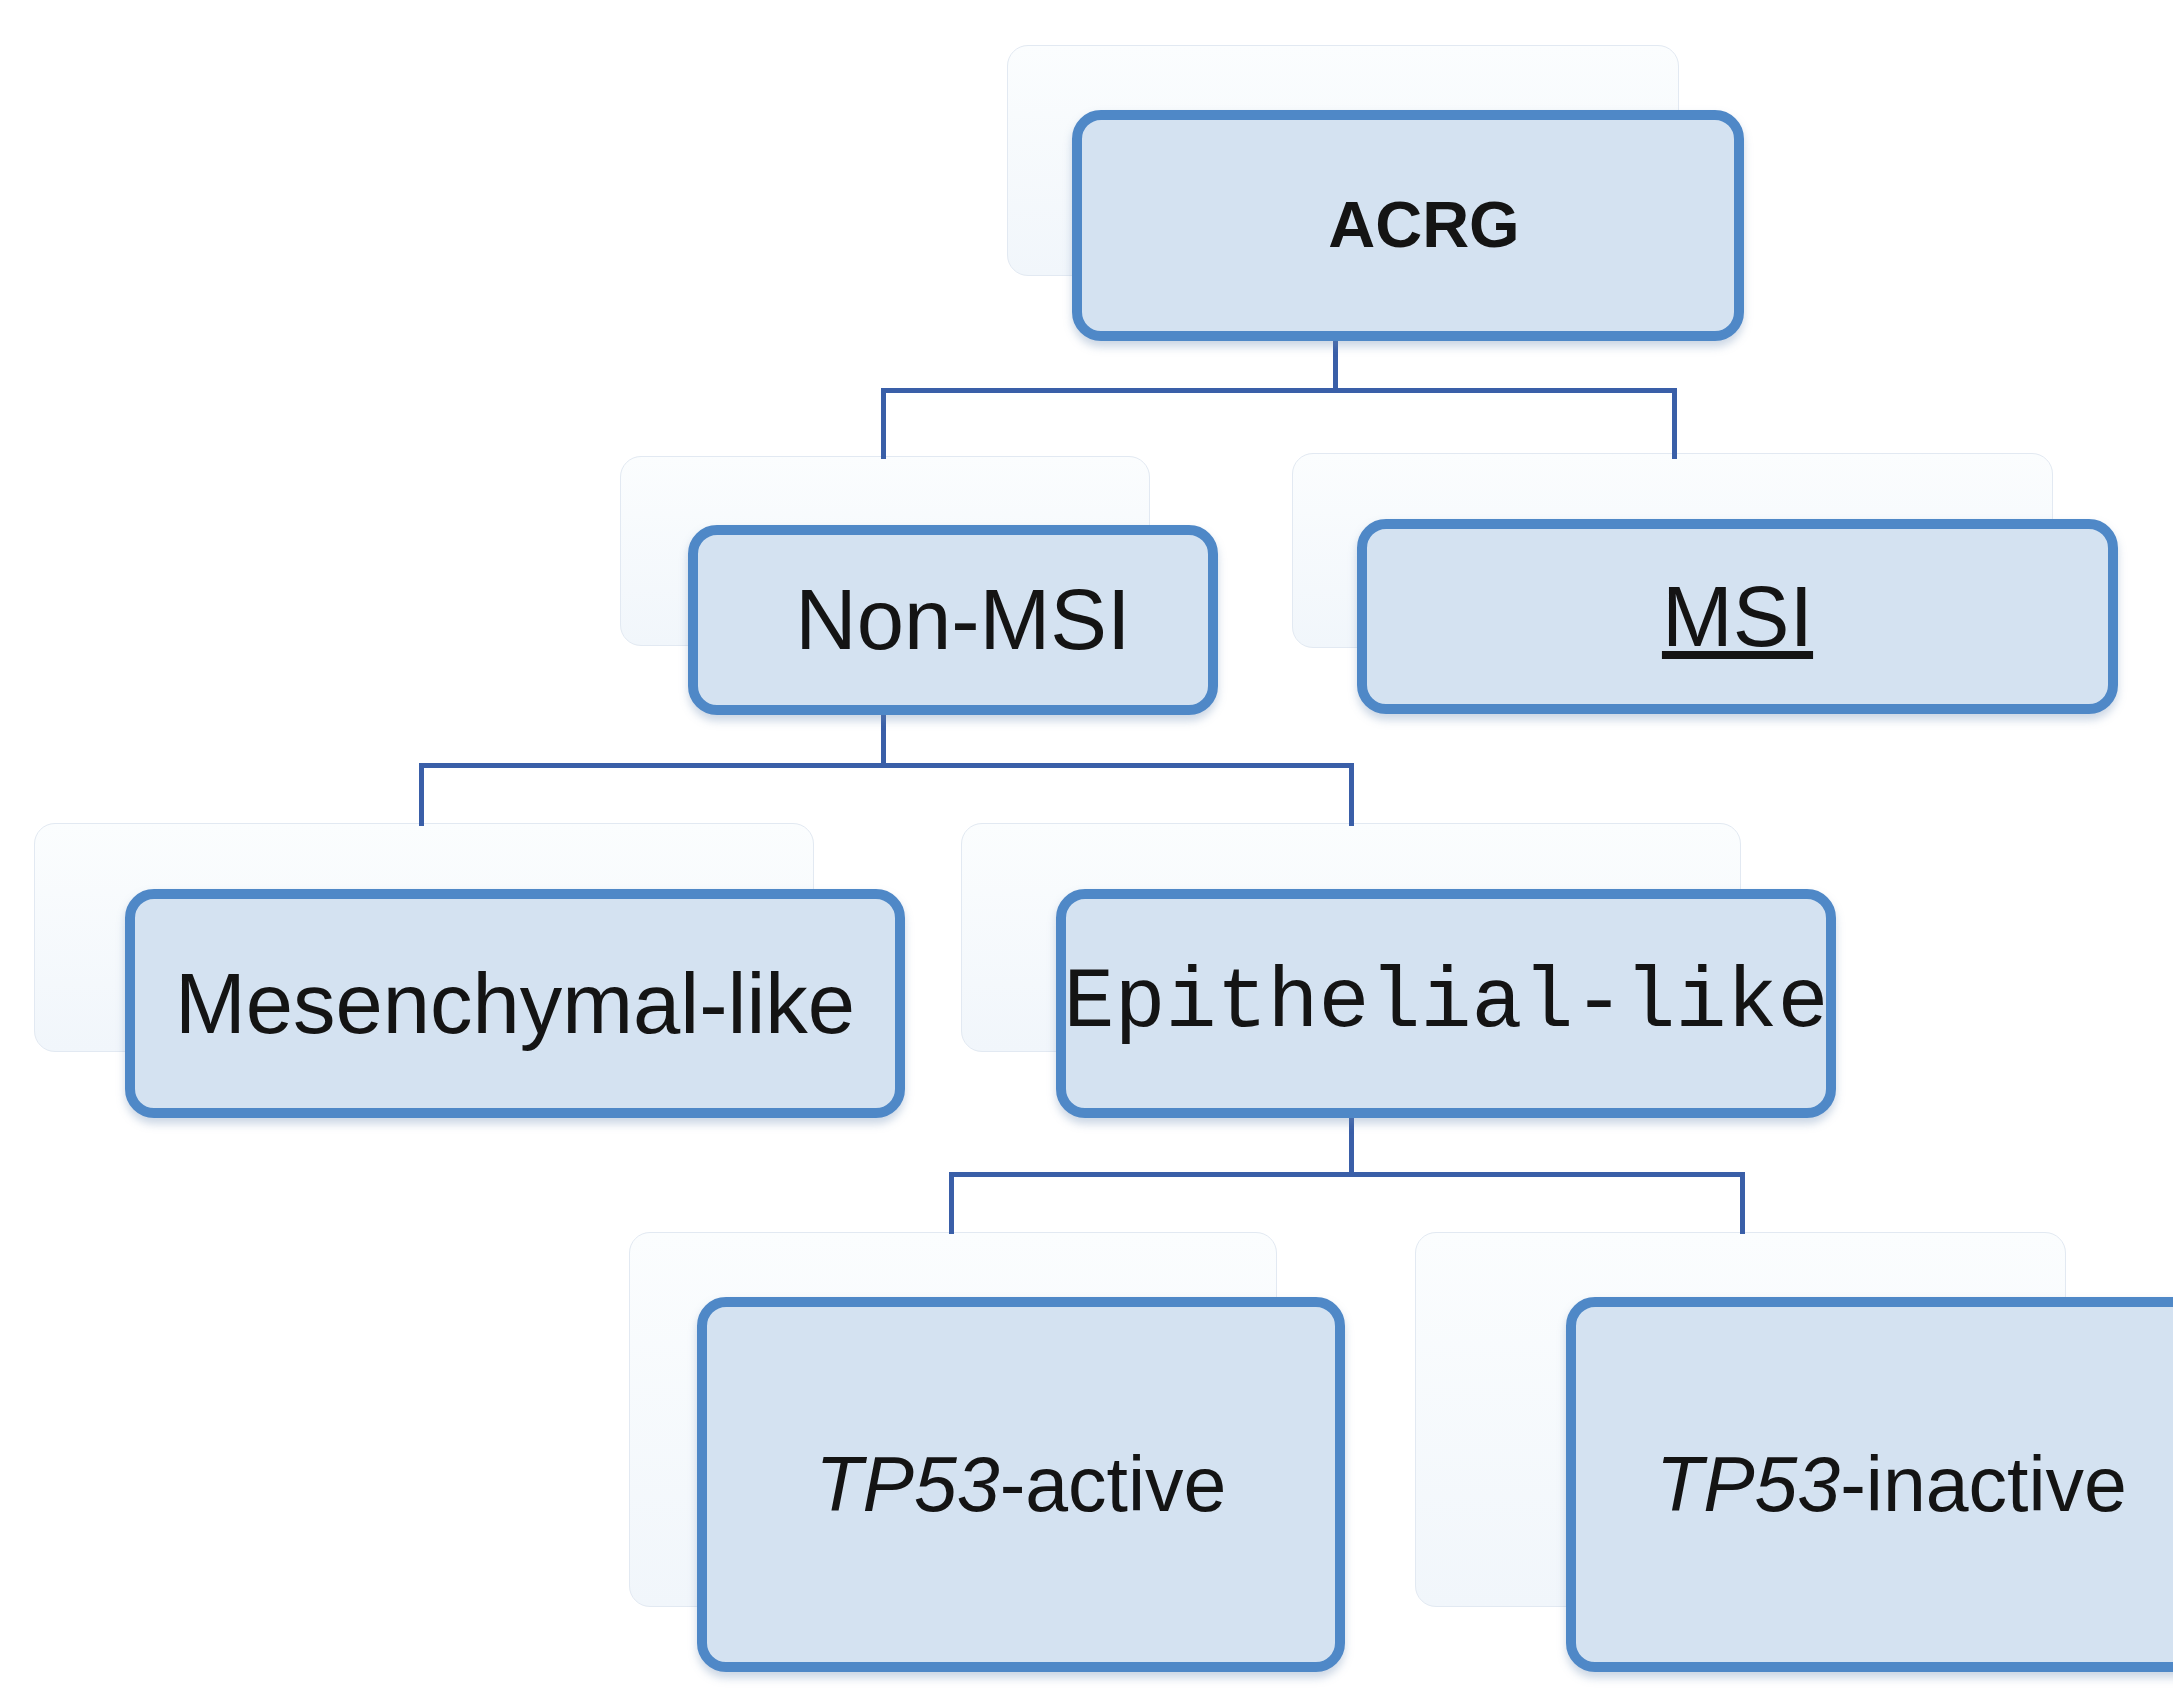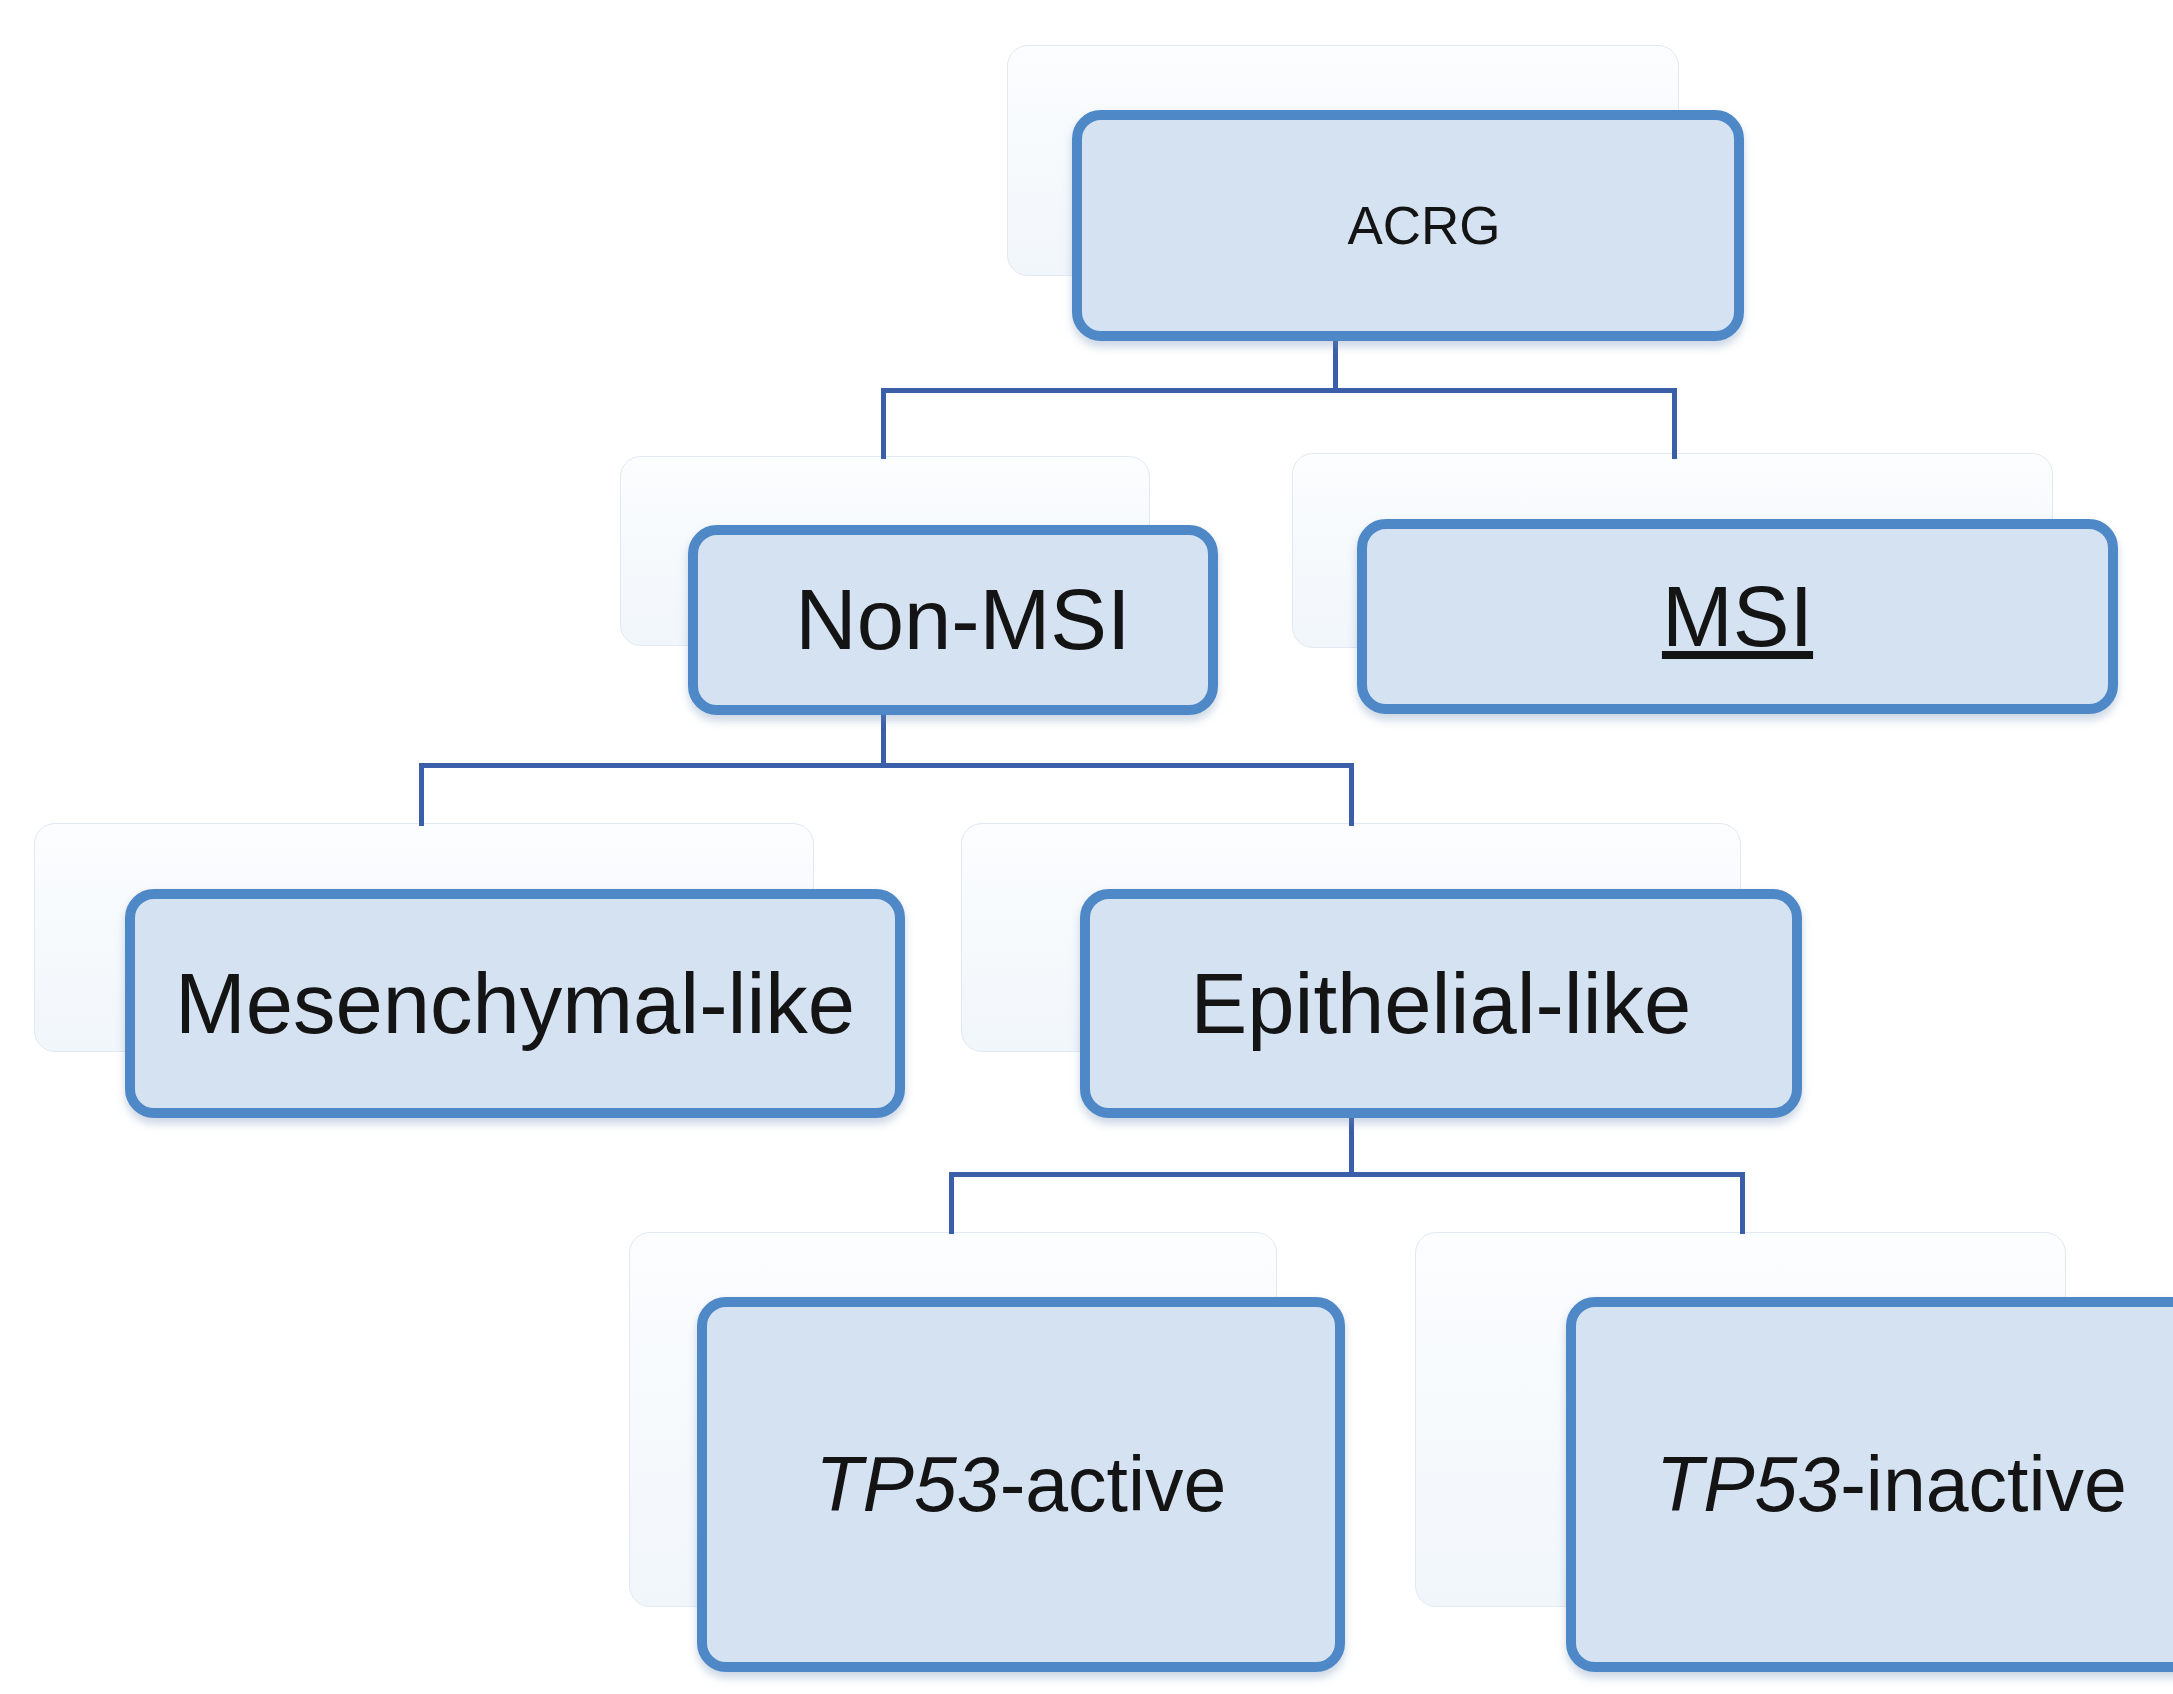--- a/index.html
+++ b/index.html
@@ -36,21 +36,21 @@
     align-items: center;
     justify-content: center;
     text-align: center;
     gap: 96px;
   }
   .label {
     font-size: 85px;
     line-height: 1.05;
     white-space: nowrap;
   }
-  .label.bold { font-weight: normal; font-size: 53px; margin-left: 32px; }
+  .label.bold { font-weight: bold; font-size: 65px; margin-left: 32px; }
   .label.small { font-size: 77px; }
   .gene-italic { font-style: italic; margin-top: 12px; }
 
   
   .conn {
     position: absolute;
     background: var(--connector, #3a5fa8);
   }
 
   
@@ -60,21 +60,21 @@
   #nonmsi-shadow { left:  620px; top:  456px; width: 530px; height: 190px; }
   #nonmsi-box    { left:  688px; top:  525px; width: 530px; height: 190px; padding-left: 20px; }
 
   #msi-shadow    { left: 1292px; top:  453px; width: 761px; height: 195px; }
   #msi-box       { left: 1357px; top:  519px; width: 761px; height: 195px; text-decoration: underline; }
 
   #mes-shadow    { left:   34px; top:  823px; width: 780px; height: 229px; }
   #mes-box       { left:  103px; top:  889px; width: 780px; height: 229px; margin-left: 22px; }
 
   #epi-shadow    { left: 961px; top:  823px; width: 780px; height: 229px; }
-  #epi-box       { left: 1080px; top:  889px; width: 722px; height: 229px; }
+  #epi-box       { left: 1056px; top:  889px; width: 780px; height: 229px; font-family: Liberation Mono, monospace; }
 
   #tp53a-shadow  { left:  629px; top: 1232px; width: 648px; height: 375px; }
   #tp53a-box     { left:  697px; top: 1297px; width: 648px; height: 375px; }
 
   #tp53i-shadow  { left: 1415px; top: 1232px; width: 651px; height: 375px; }
   #tp53i-box     { left: 1566px; top: 1297px; width: 651px; height: 375px; text-align: right; }
 
   
   
   #c1-stem  { left: 1333px; top:  339px; width:   4.8px; height:  54px; }

